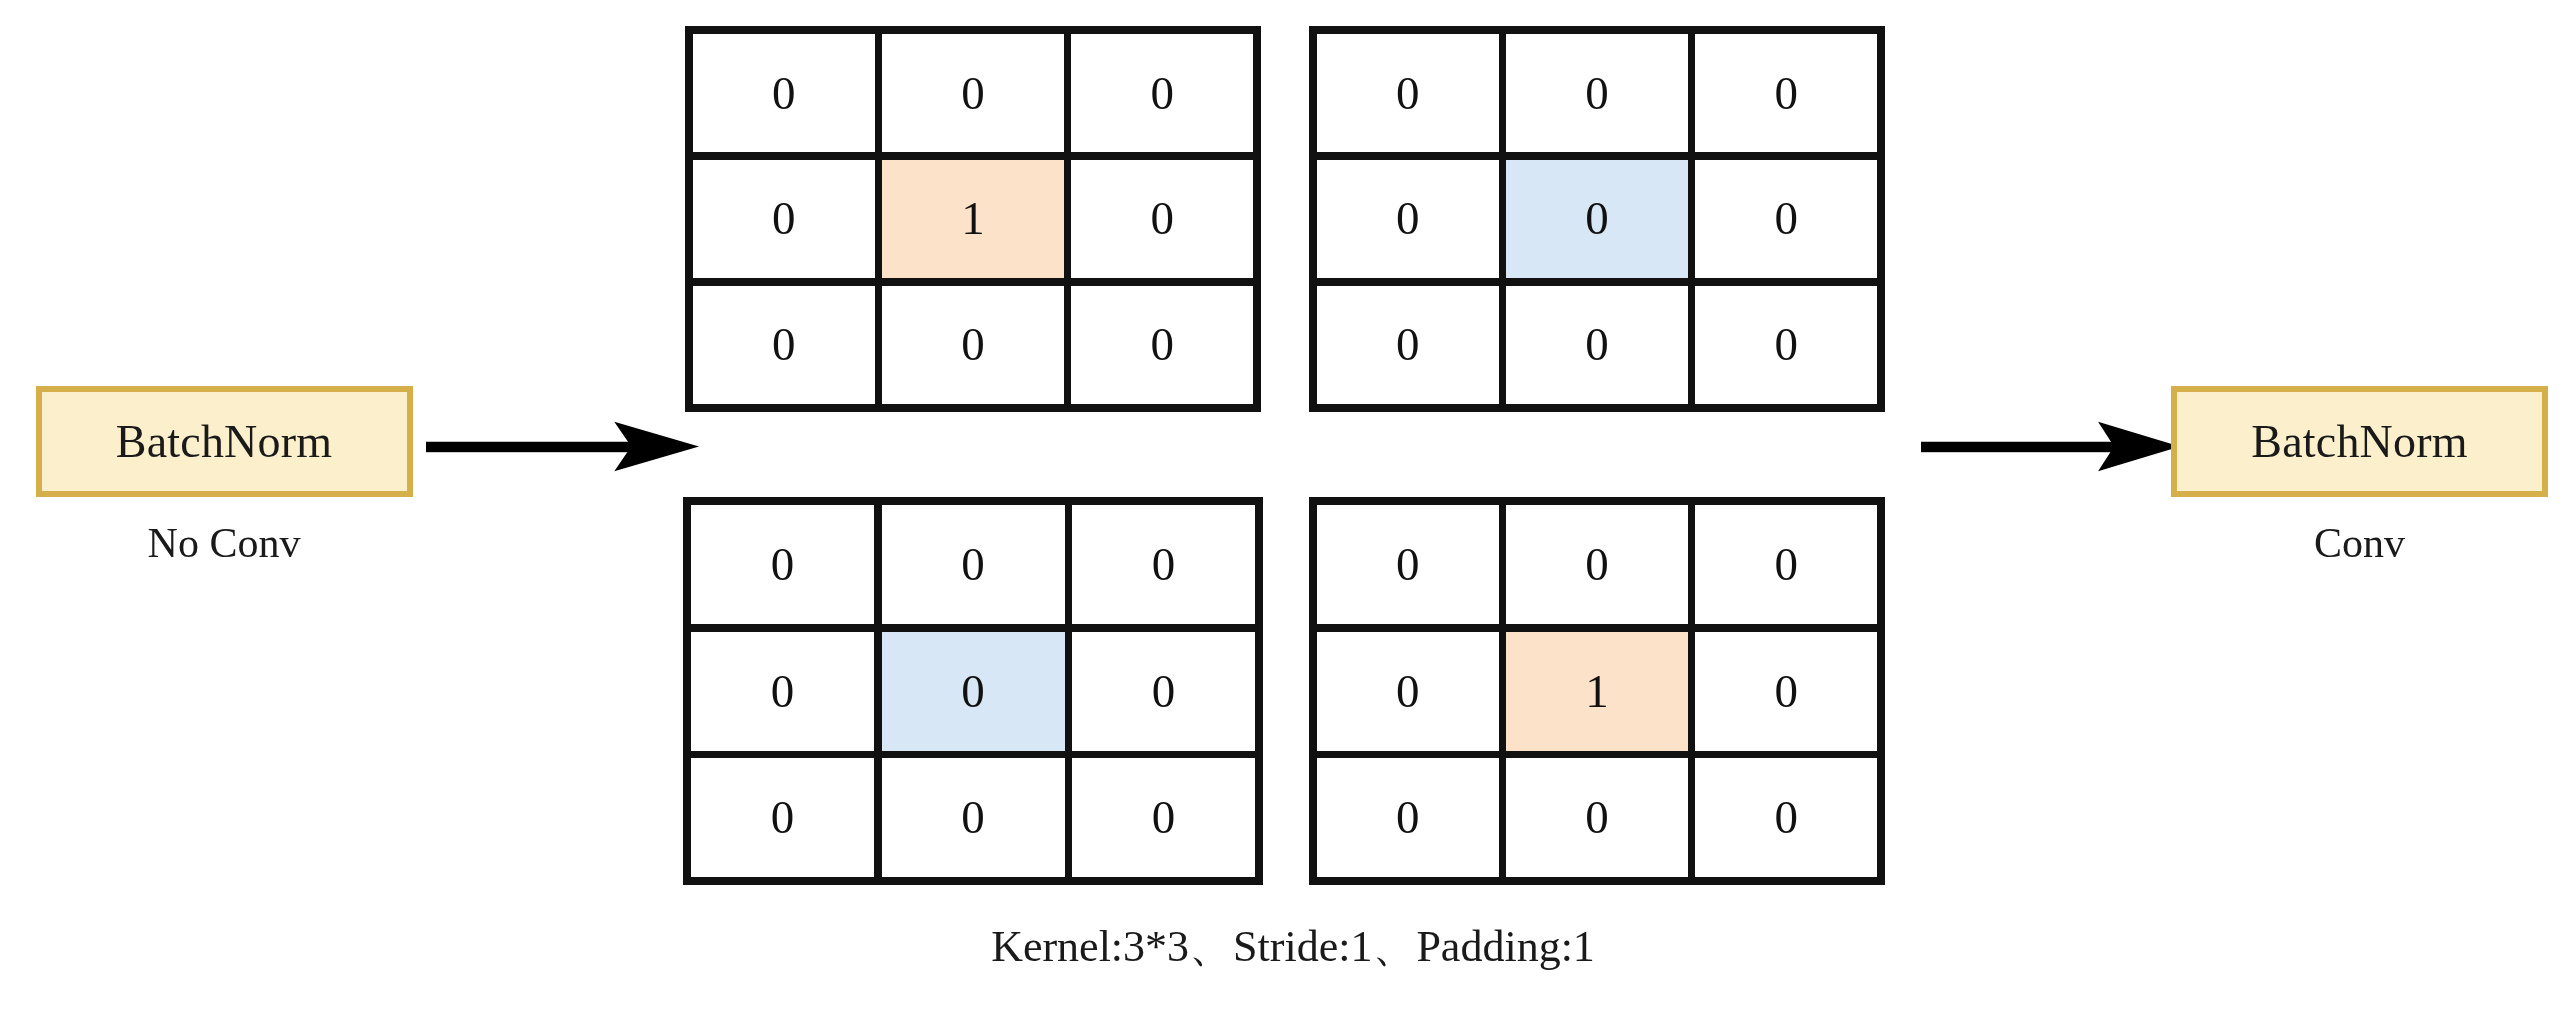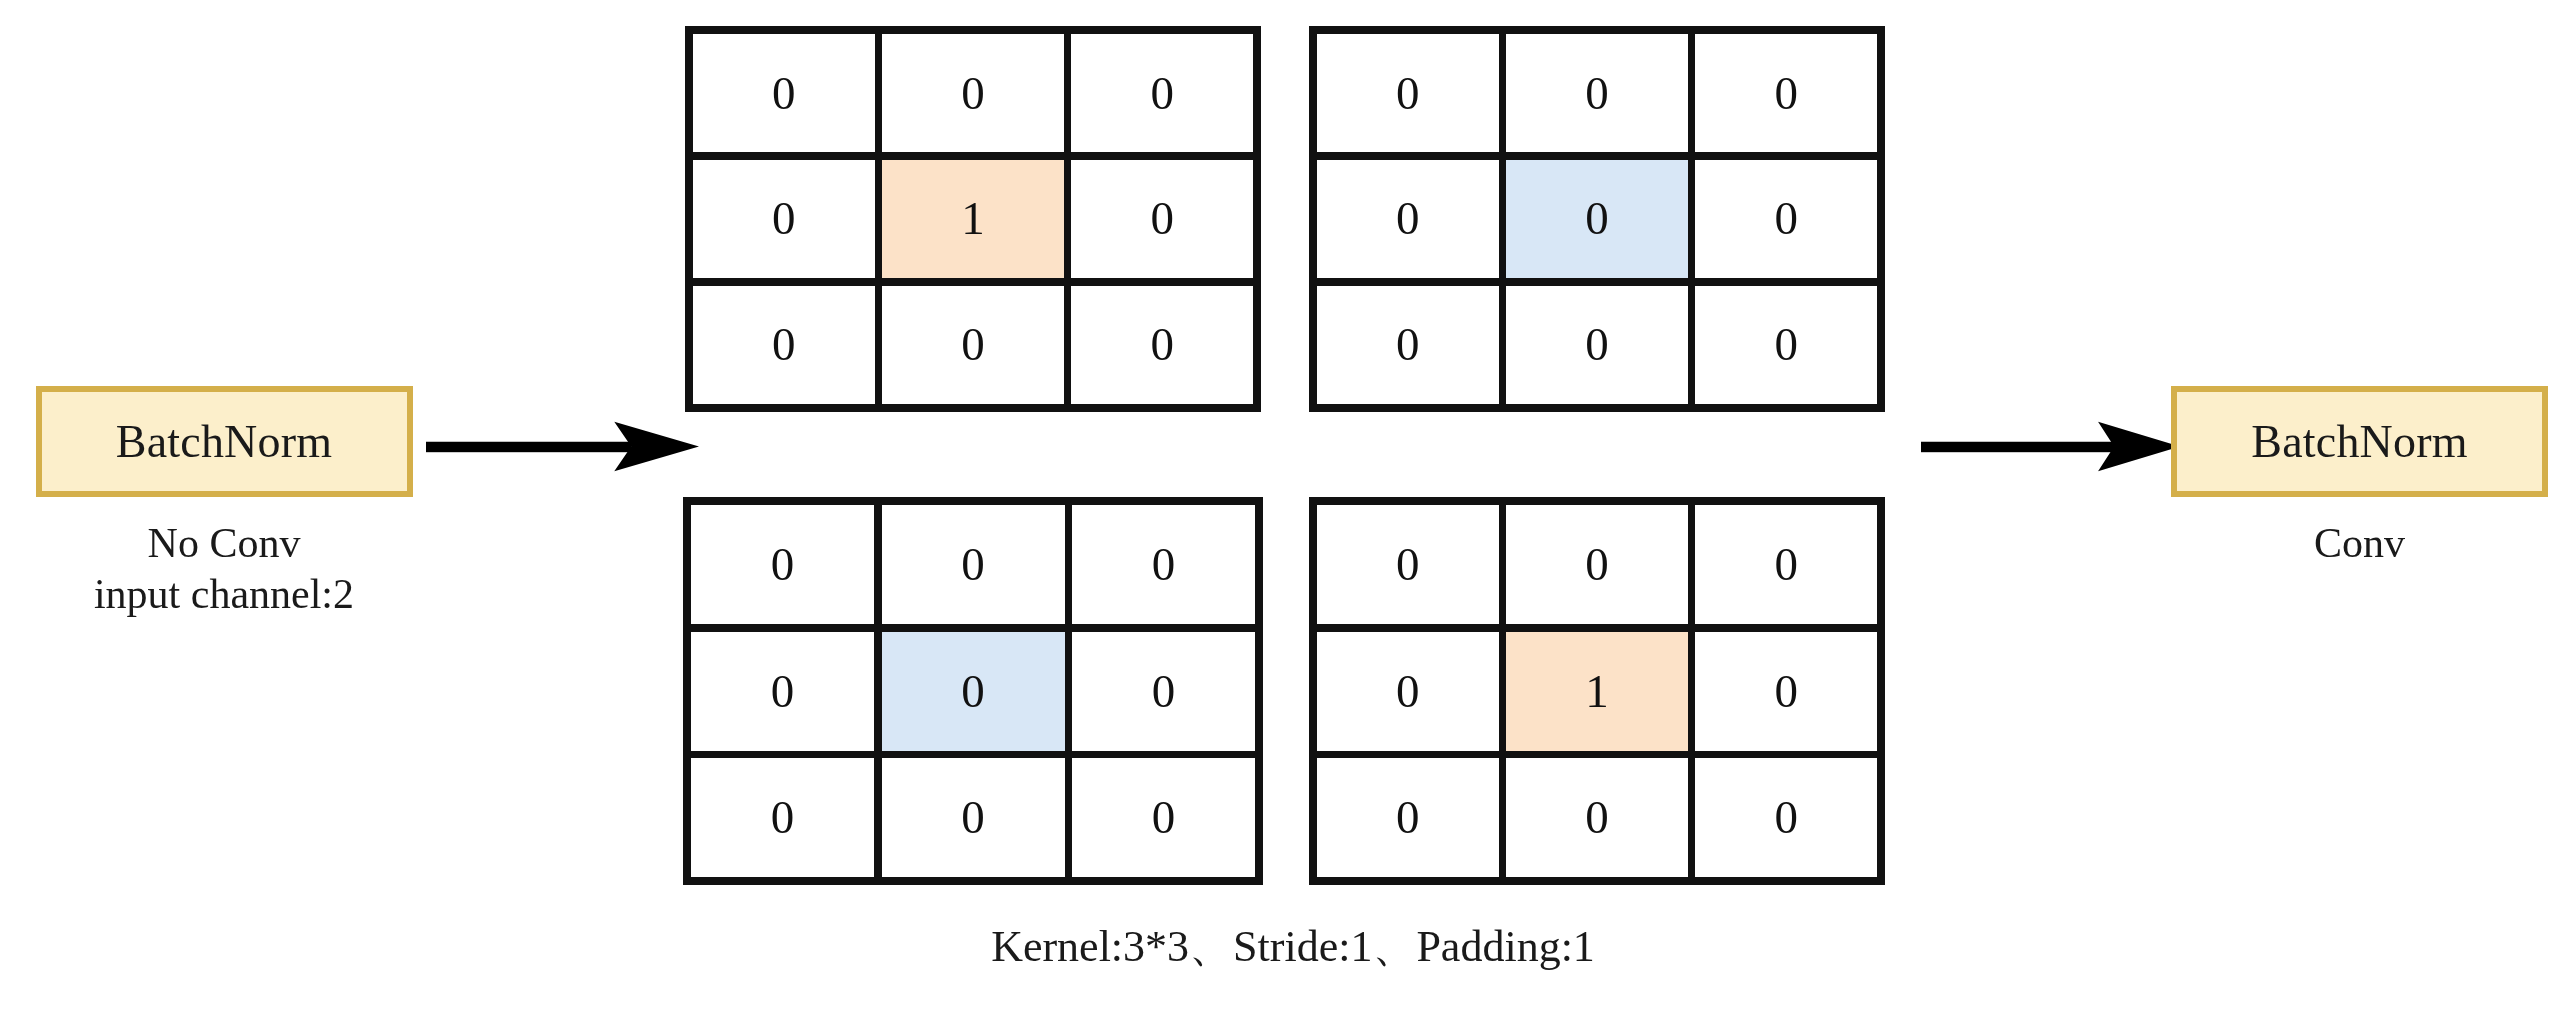--- a/index.html
+++ b/index.html
@@ -101,21 +101,20 @@
 </style>
 </head>
 <body>
 
 <div class="bn-group" id="bn-left">
   <div class="bn-box">
     <span>BatchNorm</span>
   </div>
   <div class="bn-caption">
     <div>No Conv</div>
-    <div>input channel:2</div>
   </div>
 </div>
 
 <svg class="arrow" id="arrow-left" viewBox="0 0 290 60" preserveAspectRatio="none">
   <rect x="0" y="25" width="218" height="11" fill="#000000"></rect>
   <path d="M 200 4 L 290 30 L 200 56 L 218 30 Z" fill="#000000"></path>
 </svg>
 
 <div class="grid" id="grid-tl">
   <div class="cell">0</div>

